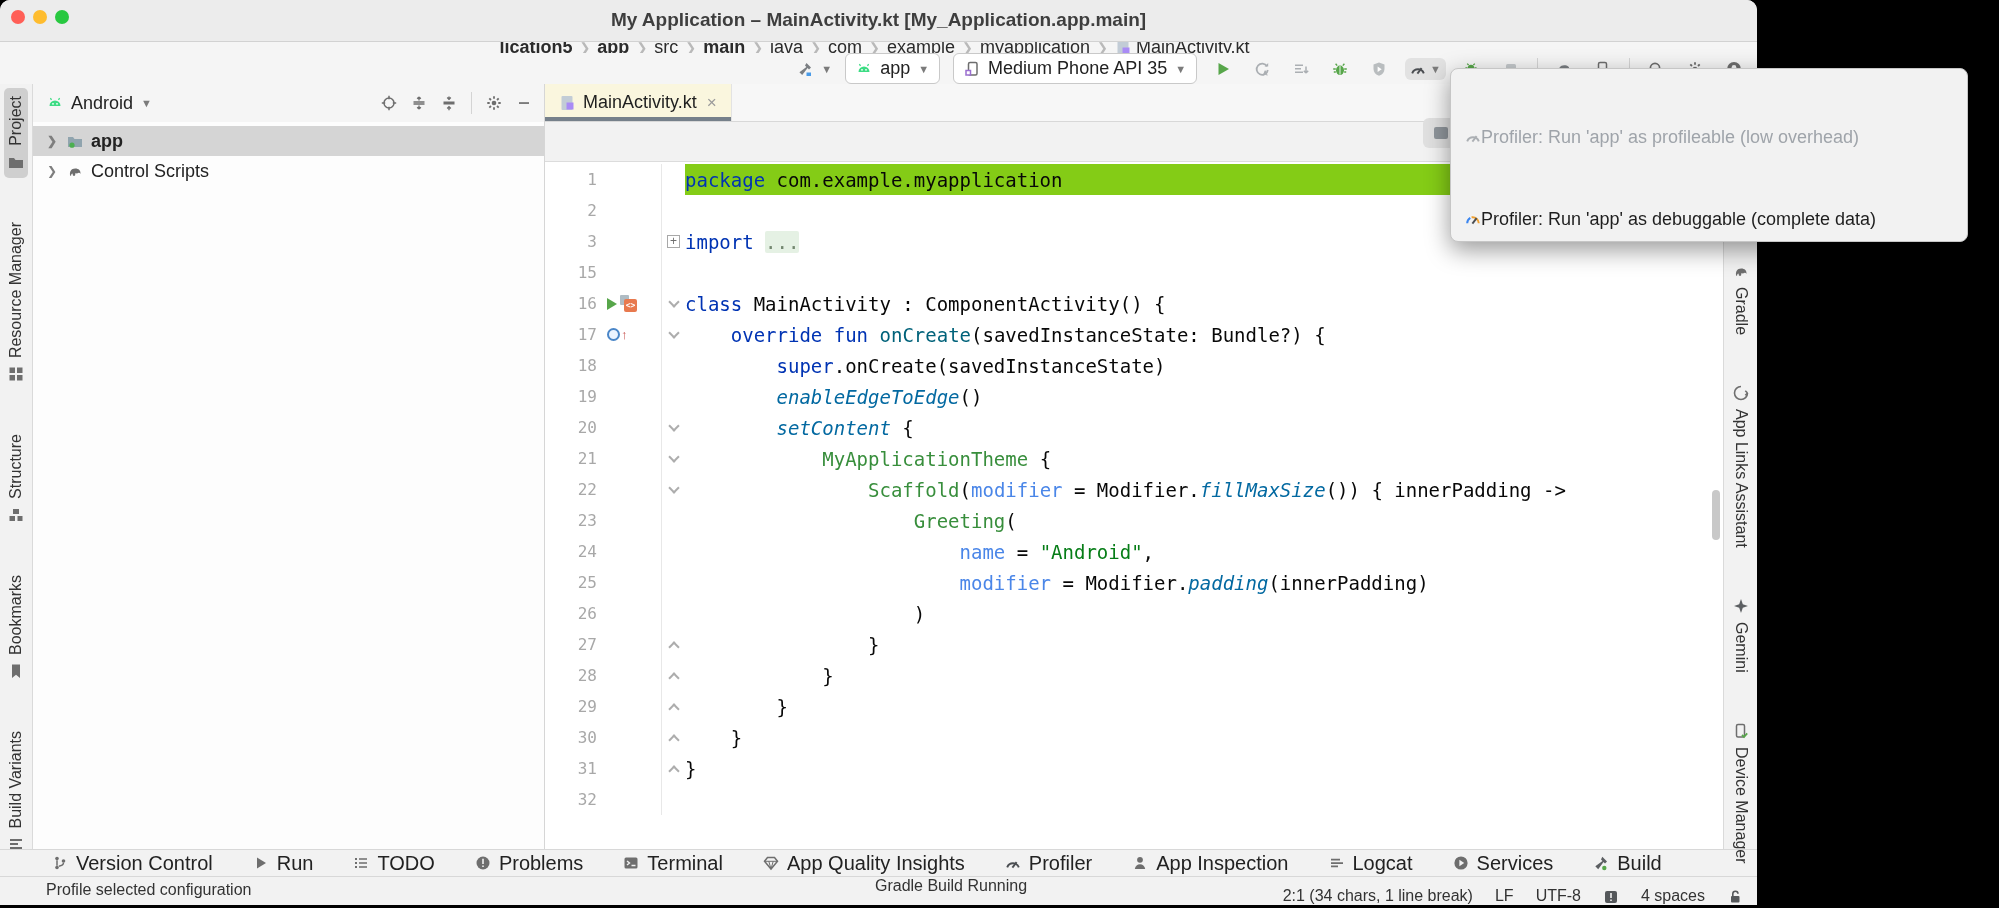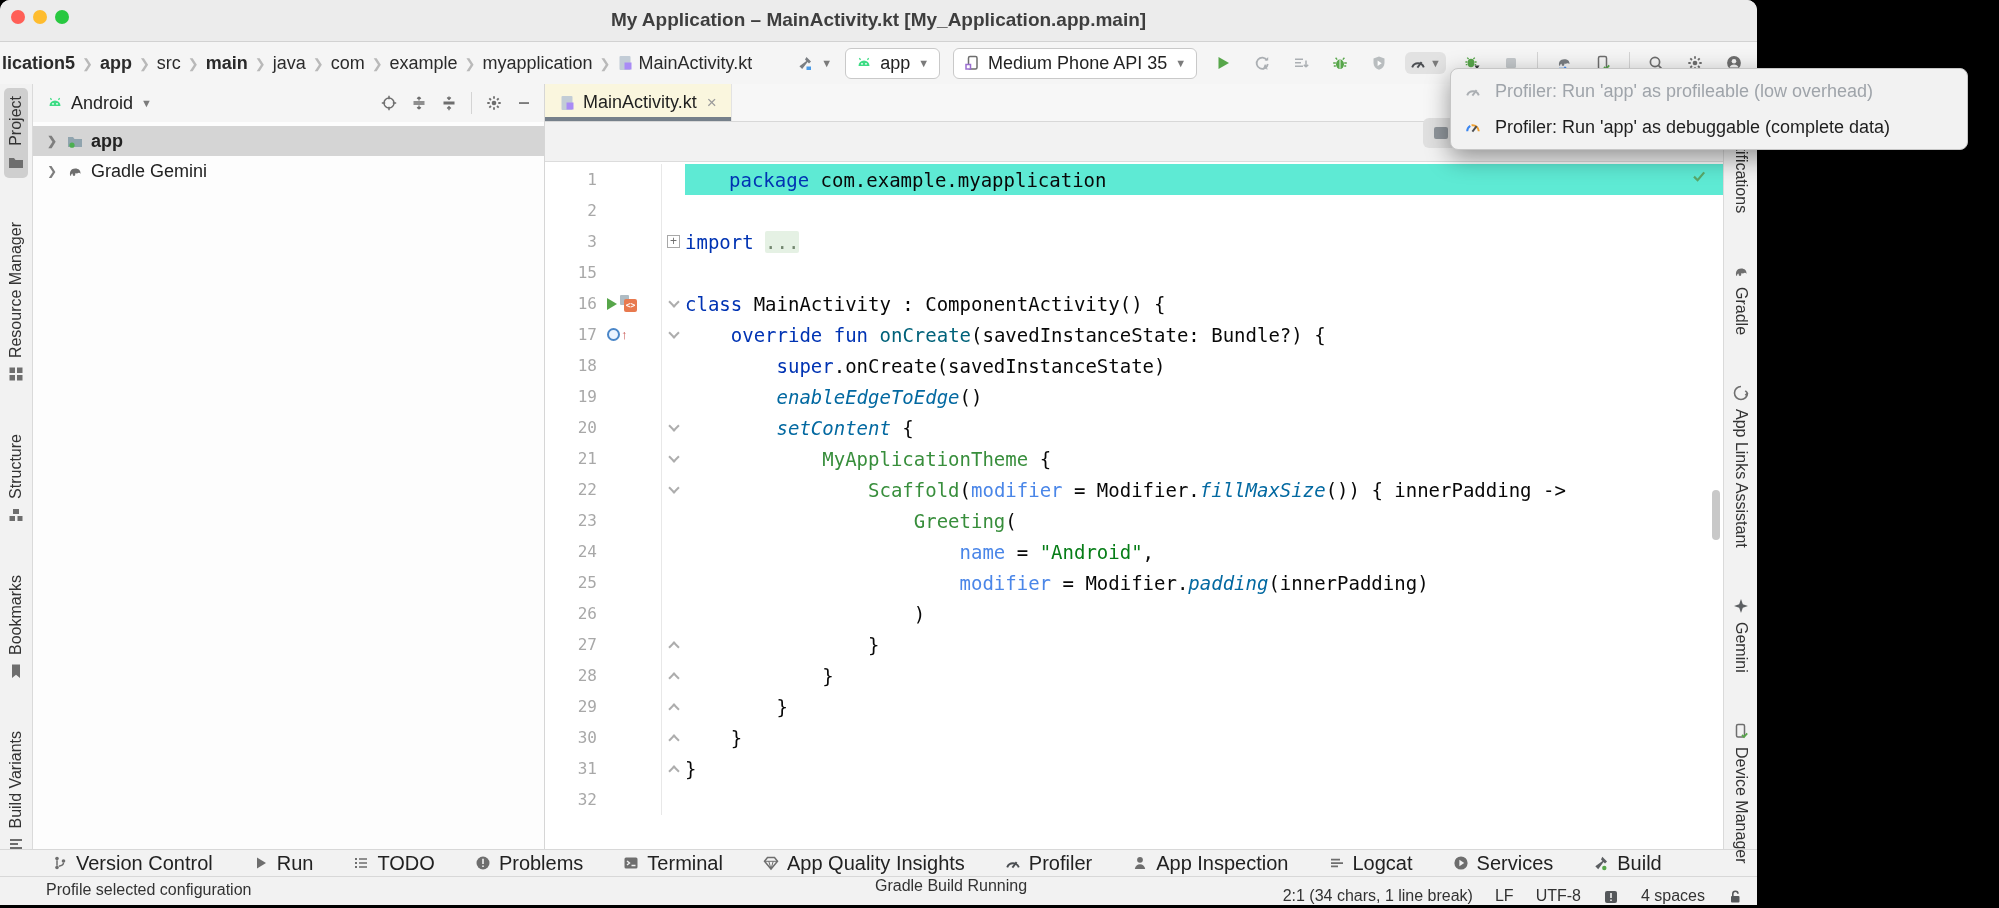--- a/index.html
+++ b/index.html
@@ -8,21 +8,21 @@
   .window { position:absolute; left:0; top:0; width:1757px; height:905px; background:#F5F5F5; border-radius:10px 10px 0 0; overflow:hidden; }
 
   
   .titlebar { position:relative; height:42px; background:#ECECEC; border-bottom:1px solid #D2D2D2; }
   .lights { position:absolute; left:11px; top:10px; display:flex; gap:8px; }
   .light { width:14px; height:14px; border-radius:50%; }
   .light.red { background:#FF5F57; } .light.yellow { background:#FEBC2E; } .light.green { background:#28C840; }
   .wtitle { position:absolute; left:0; right:0; top:9px; text-align:center; font-size:19px; font-weight:bold; color:#3E3E3E; }
 
   
-  .toolbar { display:flex; align-items:center; height:42px; background:#F5F5F5; padding:0 10px 0 2px; }
+  .toolbar { display:flex; align-items:center; height:42px; background:#F5F5F5; padding:0 10px 0 2px;flex-direction:column; }
   .crumbs { display:flex; align-items:center; gap:7px; white-space:nowrap; overflow:hidden; }
   .crumb { font-size:18px; color:#2B2B2B; display:flex; align-items:center; gap:5px; }
   .crumb.b { font-weight:bold; }
   .csep { color:#B9B9B9; font-size:13px; }
   .tb-right { margin-left:auto; display:flex; align-items:center; gap:13px; }
   .tbi { display:flex; align-items:center; justify-content:center; width:26px; height:26px; border-radius:5px; }
   .combo { display:flex; align-items:center; gap:8px; height:31px; padding:0 10px; background:#FFF; border:1px solid #C9C9C9; border-radius:6px; font-size:18px; color:#222; }
   .dn { color:#7B7B7B; font-size:11px; }
   .gauge-btn { display:flex; align-items:center; gap:4px; background:#E2E2E2; border-radius:6px; padding:3px 5px; }
   .tsep { width:1px; height:22px; background:#D4D4D4; }
@@ -58,21 +58,21 @@
   .mode { display:flex; align-items:center; gap:7px; padding:5px 11px; border-radius:6px; }
   .mode.sel { background:#E0E0E0; }
   .mico { width:14px; height:12px; background:#8F959B; border-radius:2px; }
 
   .codearea { flex:1; font-family:"DejaVu Sans Mono",monospace; font-size:19px; padding-top:2px; }
   .ln { display:flex; align-items:center; height:31px; }
   .ln .num { width:52px; text-align:right; color:#A8A8A8; font-size:16px; flex:none; }
   .ln .gico { width:64px; flex:none; display:flex; align-items:center; gap:3px; padding-left:10px; }
   .ln .fold { width:24px; flex:none; display:flex; align-items:center; justify-content:center; border-left:1px solid #E8E8E8; height:100%; }
   .ln .code { flex:1; white-space:pre; color:#000; height:100%; display:flex; align-items:center; }
-  .ln .code.sel { background:#5eead4;padding-left:44px; }
+  .ln .code.sel { background:#84cc16; }
   .c-kw { color:#0033B3; } .c-fn { color:#00627A; } .c-fnit { color:#0369a1; font-style:italic; }
   .c-comp { color:#388E3C; } .c-str { color:#067D17; } .c-arg { color:#4A86E8; } .c-pl { color:#080808; }
   .c-fd { color:#73876F; background:#E5F1E4; border-radius:2px; }
 
   .fo { width:8px; height:8px; border-right:2px solid #ADADAD; border-bottom:2px solid #ADADAD; }
   .fo.open { transform:rotate(45deg); margin-top:-4px; }
   .fo.end { transform:rotate(-135deg); margin-top:4px; }
   .fplus { width:13px; height:13px; border:1px solid #A8A8A8; background:#FFF; color:#6E6E6E; font:12px/11px "Liberation Sans",sans-serif; text-align:center; }
 
   .gi-run { width:0; height:0; border-left:10px solid #57A64A; border-top:6px solid transparent; border-bottom:6px solid transparent; }
@@ -92,21 +92,21 @@
 
   
   .statusbar { position:relative; height:29px; background:#F2F2F2; border-top:1px solid #D8D8D8; font-size:16px; color:#333; }
   .sb-left { position:absolute; left:46px; top:4px; }
   .sb-task { position:absolute; left:842px; top:0; height:100%; display:flex; align-items:center; gap:12px;flex-direction:column; }
   .pbar { width:218px; height:7px; border-radius:4px; background:linear-gradient(90deg,#2E6FD6 0%,#5E9BEA 65%,#8FBCF2 100%); }
   .sb-right { position:absolute; right:14px; top:0; height:100%; display:flex; align-items:flex-end; gap:22px; }
 
   
   .pmenu { position:absolute; left:1450px; top:68px; width:518px; background:#F2F2F2; border:1px solid #C6C6C6; border-radius:8px; box-shadow:0 8px 24px rgba(0,0,0,.4); z-index:20; padding:4px 0; }
-  .pmenu-row { height:36px; display:flex; align-items:center; gap:14px; padding:0 14px; font-size:18px; }
+  .pmenu-row { height:36px; display:flex; align-items:center; gap:0; padding:0 14px; font-size:18px;margin-top:46px; }
   .pmenu-row.off { color:#9FA4AA; }
   .pmenu-row.on { color:#1E1E1E; }
 </style>
 </head>
 <body>
 
 <div class="screen">
   <div class="window">
 
     <div class="titlebar">
@@ -371,21 +371,21 @@
                 <path fill="#90A4AE" d="M1 4h5l1.5 2H15v8H1z"></path>
                 <circle cx="5" cy="12.2" r="2.6" fill="#4CAF50"></circle>
               </svg>
               <span>app</span>
             </div>
             <div class="trow">
               <span class="chev">❯</span>
               <svg width="16" height="16" viewBox="0 0 16 16" class="svgi">
                 <path fill="#6E6E6E" d="M3.2 12.8c-.9-4 .8-7.3 5-7.3 3.5 0 5.8 2.1 5.2 5.5-.4-.9-1.3-1.4-2.1-1-.9.5-2 .6-2.8.1l-.5 2.7h-2l-.5-2.3c-.9.3-1.5 1.2-1.4 2.3z"></path>
               </svg>
-              <span>Gradle Gemini</span>
+              <span>Control Scripts</span>
             </div>
           </div>
       </div>
 
       <div class="editor">
         <div class="tabbar">
           <div class="tab">
             <span>
                 <svg width="16" height="16" viewBox="0 0 16 16" class="svgi">
                   <rect x="2.5" y="1" width="11" height="14" rx="1" fill="#C2CCD6"></rect>

